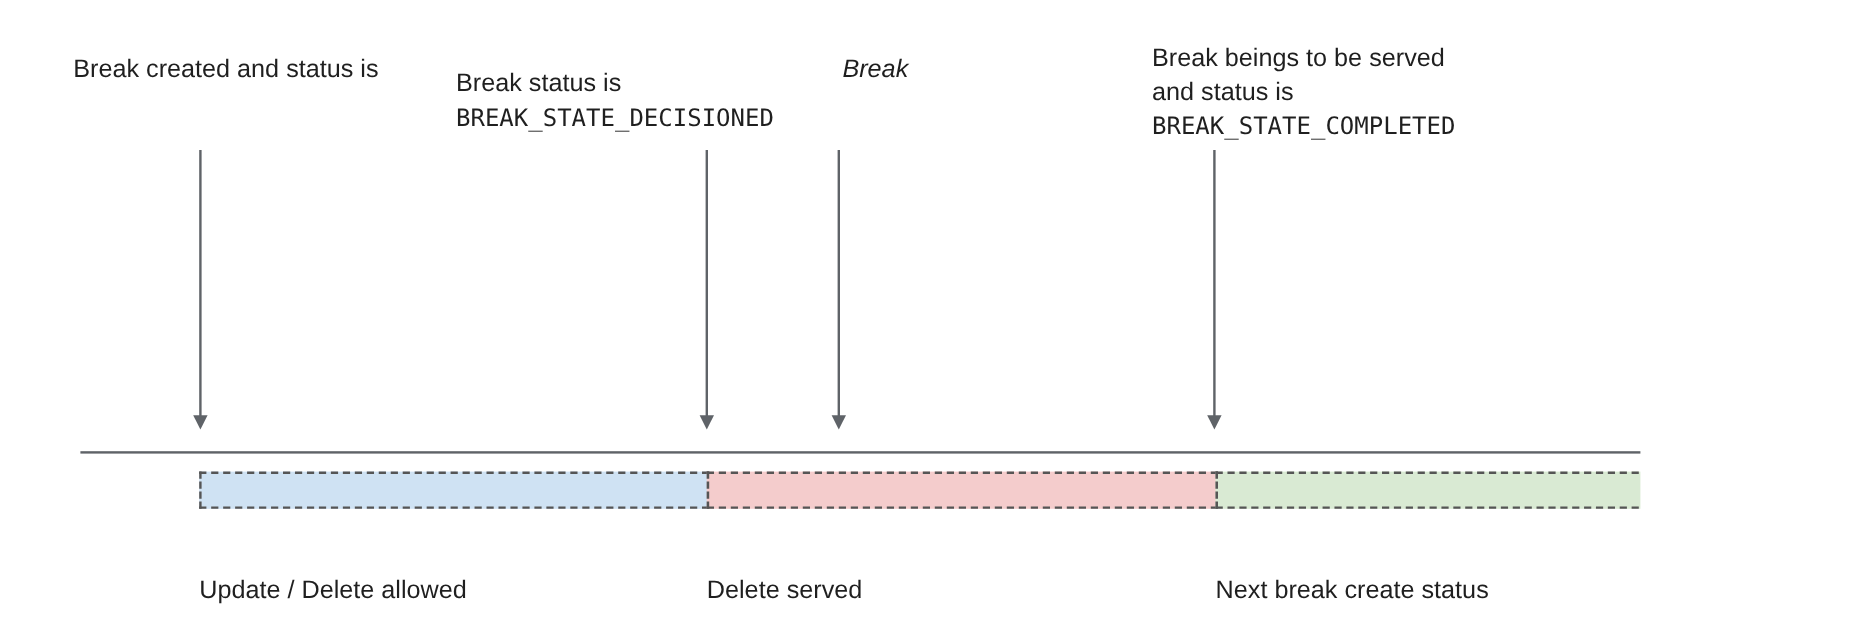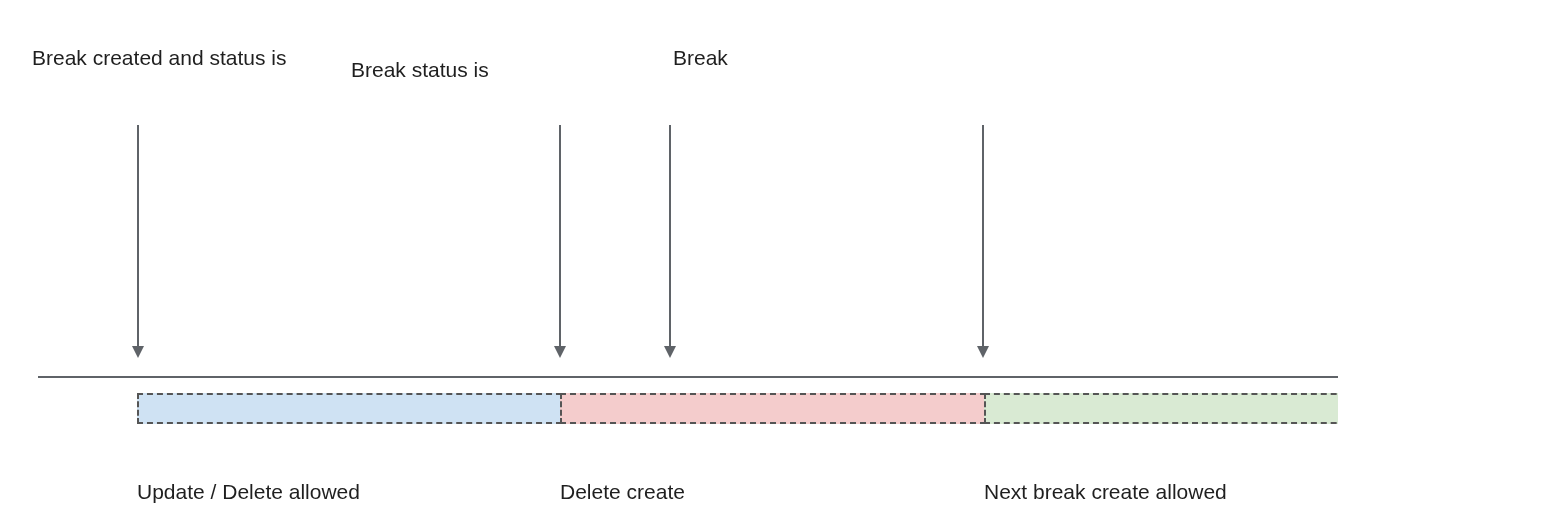--- a/index.html
+++ b/index.html
@@ -7,35 +7,36 @@
     padding: 0;
     background: #ffffff;
     font-family: "Liberation Sans", sans-serif;
   }
   .canvas {
     position: relative;
     width: 1338px;
     height: 520px;
     background: #ffffff;
     overflow: hidden;
+    margin-left: 29px;
   }
 
   
   .ann {
     position: absolute;
     color: #1f1f1f;
     font-size: 21px;
     line-height: 28px;
     white-space: nowrap;
   }
   .ann .sans { font-family: "Liberation Sans", sans-serif; }
   .ann .mono { font-family: "DejaVu Sans Mono", monospace; font-size: 20px; }
   .ann1 { left: 32px;  top: 44px; }
   .ann2 { left: 351px; top: 56px; }
-  .ann3 { left: 673px; top: 44px; }
+  .ann3 { left: 673px; top: 44px; font-style: italic; }
   .ann4 { left: 931px; top: 35px; }
 
   
   .v-arrow {
     position: absolute;
     width: 14px;
     top: 125px;
     height: 234px;
   }
   .v-arrow .shaft {
@@ -115,23 +116,29 @@
 </head>
 <body>
 
 <div class="canvas">
 
   <div class="ann ann1">
     <div class="sans">Break created and status is</div>
   </div>
   <div class="ann ann2">
     <div class="sans">Break status is</div>
+    <div class="mono">BREAK_STATE_DECISIONED</div>
   </div>
   <div class="ann ann3">
     <div class="sans">Break</div>
+  </div>
+  <div class="ann ann4">
+    <div class="sans">Break beings to be served</div>
+    <div class="sans">and status is</div>
+    <div class="mono">BREAK_STATE_COMPLETED</div>
   </div>
 
   <div class="v-arrow v-arrow1">
     <span class="shaft"></span>
     <span class="head"></span>
   </div>
   <div class="v-arrow v-arrow2">
     <span class="shaft"></span>
     <span class="head"></span>
   </div>
@@ -146,16 +153,16 @@
 
   <div class="axis-line"></div>
   <div class="axis-head"></div>
   <div class="axis-label">time</div>
 
   <div class="seg seg1" style="background-color: rgb(207, 226, 243);"></div>
   <div class="seg seg2" style="background-color: rgb(244, 204, 204);"></div>
   <div class="seg seg3" style="background-color: rgb(217, 234, 211);"></div>
 
   <div class="seg-label seg-label1">Update / Delete allowed</div>
-  <div class="seg-label seg-label2">Delete create</div>
-  <div class="seg-label seg-label3">Next break create allowed</div>
+  <div class="seg-label seg-label2">Delete served</div>
+  <div class="seg-label seg-label3">Next break create status</div>
 
 </div>
 
 </body></html>

